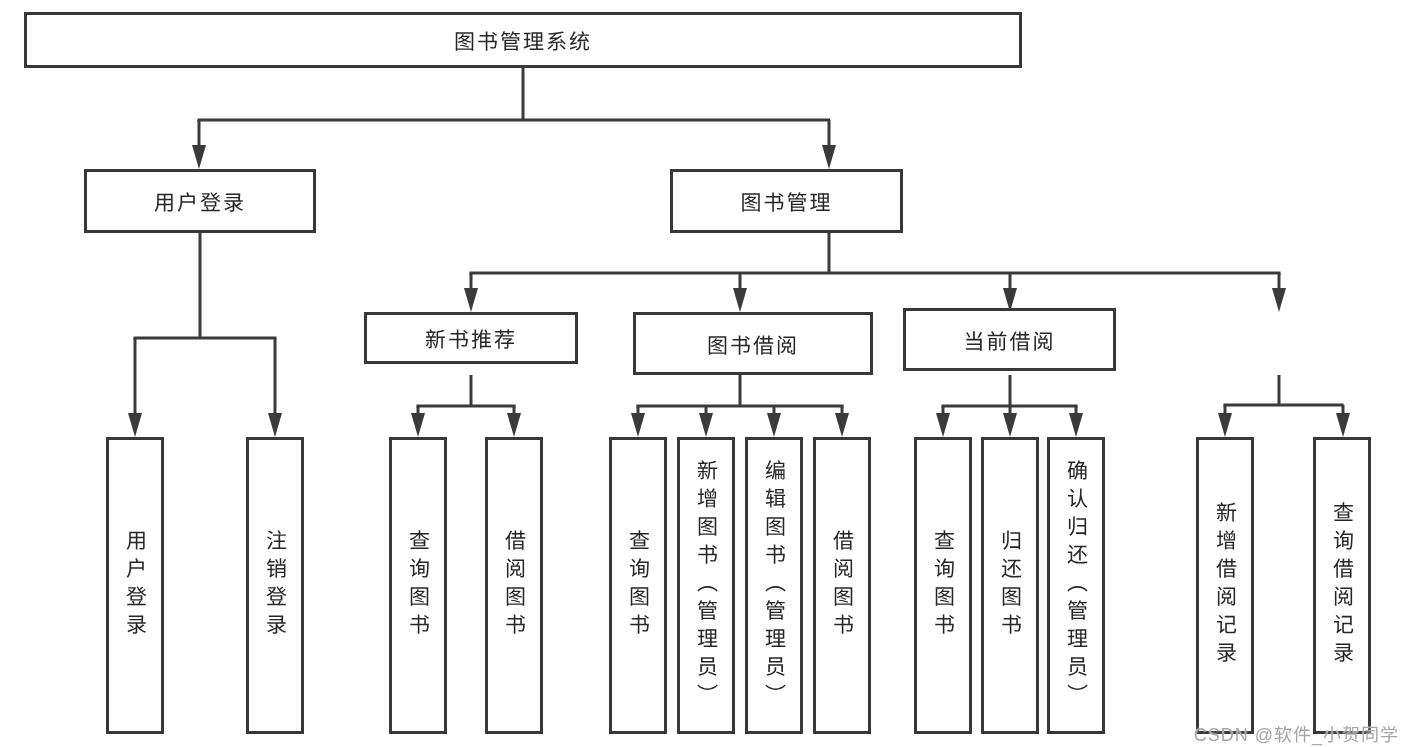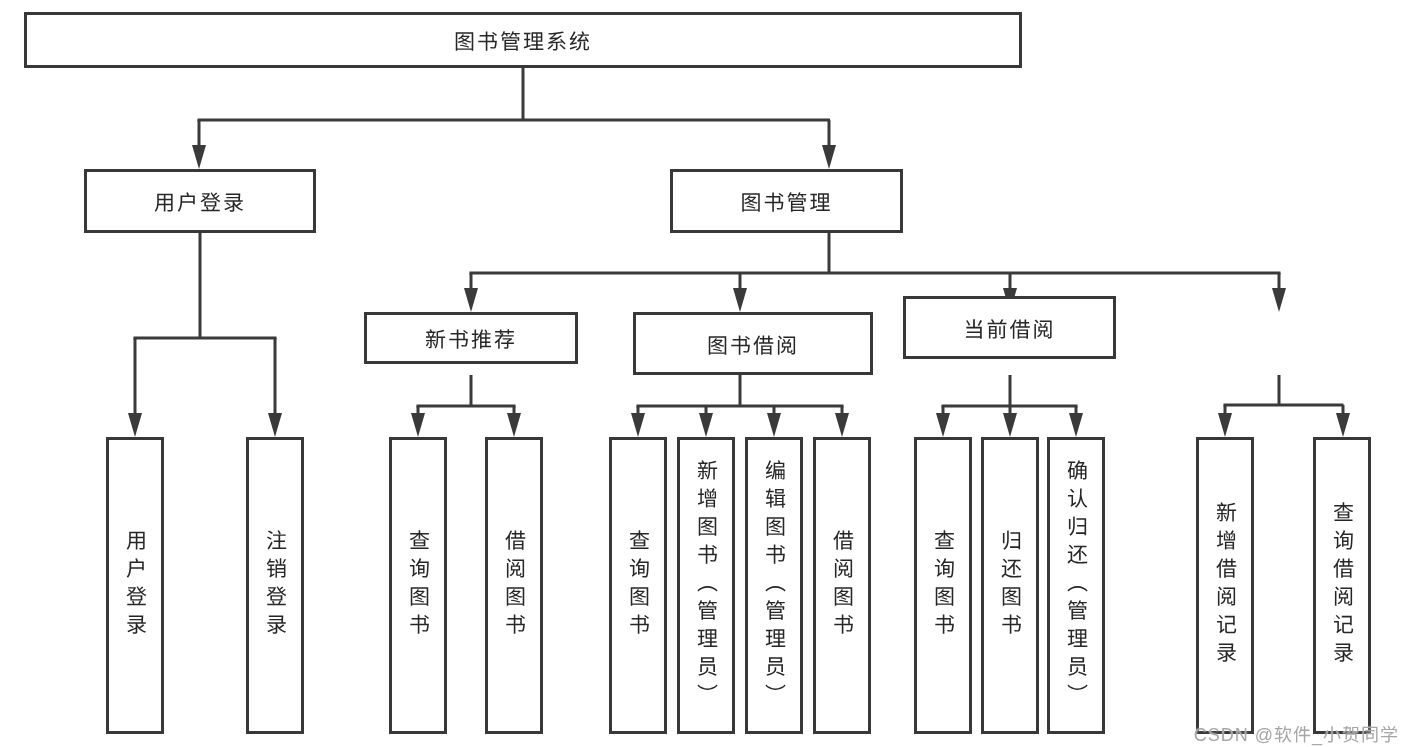--- a/index.html
+++ b/index.html
@@ -54,21 +54,21 @@
     line-height: 1;
   }
   
   #root-box   { left: 24px;  top: 12px;  width: 998px; height: 56px; }
   
   #n-user-login { left: 84px;  top: 169px; width: 232px; height: 64px; }
   #n-book-mgmt  { left: 670px; top: 169px; width: 233px; height: 64px; }
   
   #n-new-book { left: 364px;  top: 312px; width: 214px; height: 52px; }
   #n-borrow   { left: 633px;  top: 312px; width: 240px; height: 63px; }
-  #n-current  { left: 903px;  top: 296px; width: 213px; height: 63px; }
+  #n-current  { left: 903px;  top: 308px; width: 213px; height: 63px; }
   #n-records  { left: 1172px; top: 312px; width: 214px; height: 63px; }
   
   #l-user-login { left: 106px; }
   #l-logout     { left: 246px; }
   #l-nb-query   { left: 389px; }
   #l-nb-borrow  { left: 485px; }
   #l-bb-query   { left: 609px; }
   #l-bb-add     { left: 677px; }
   #l-bb-edit    { left: 745px; }
   #l-bb-borrow  { left: 813px; }

